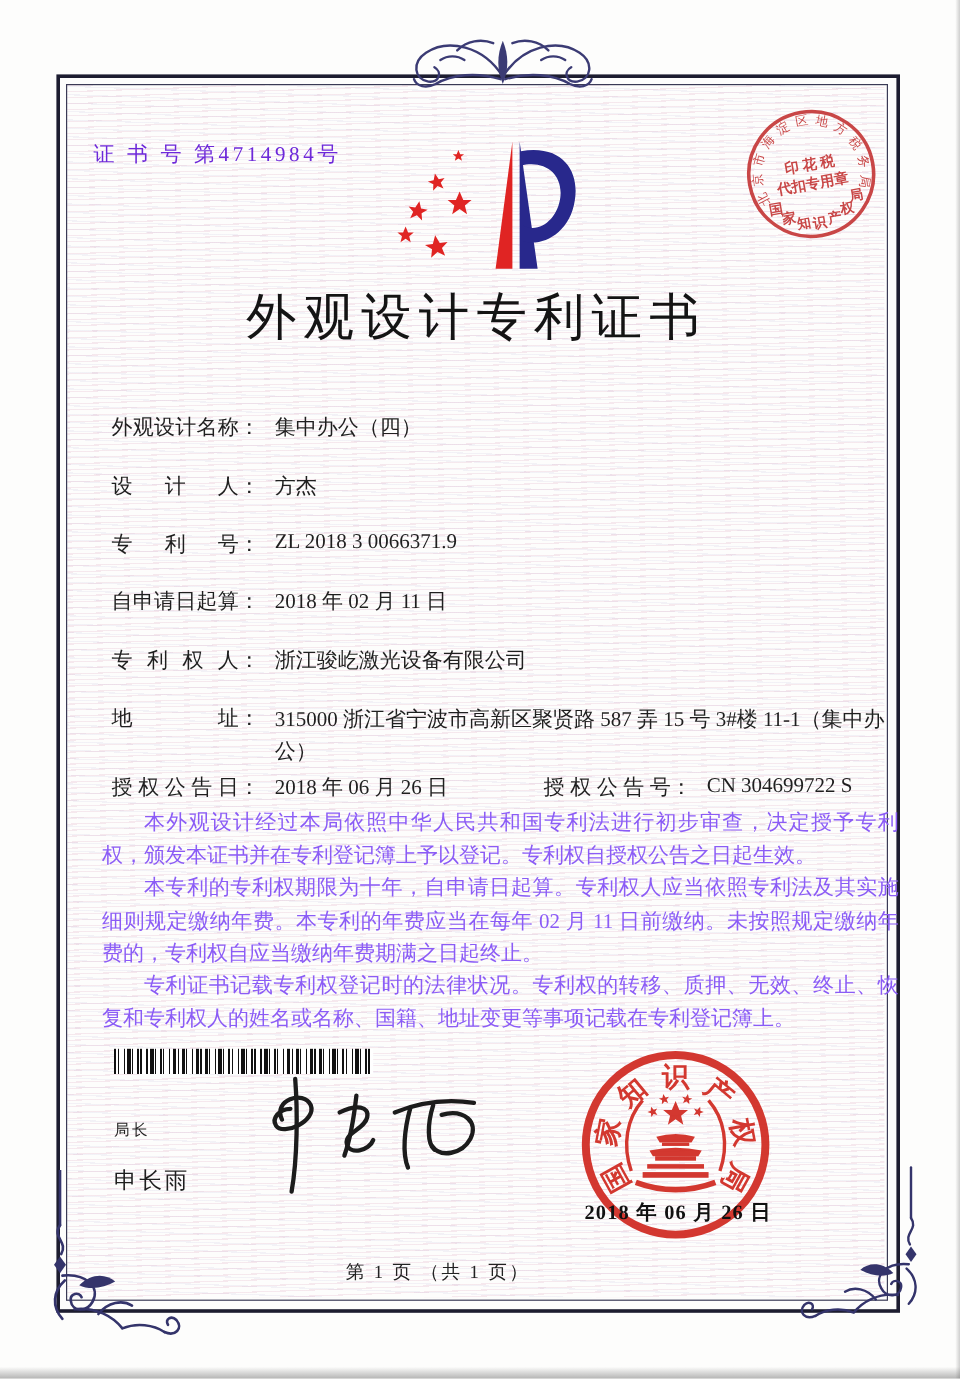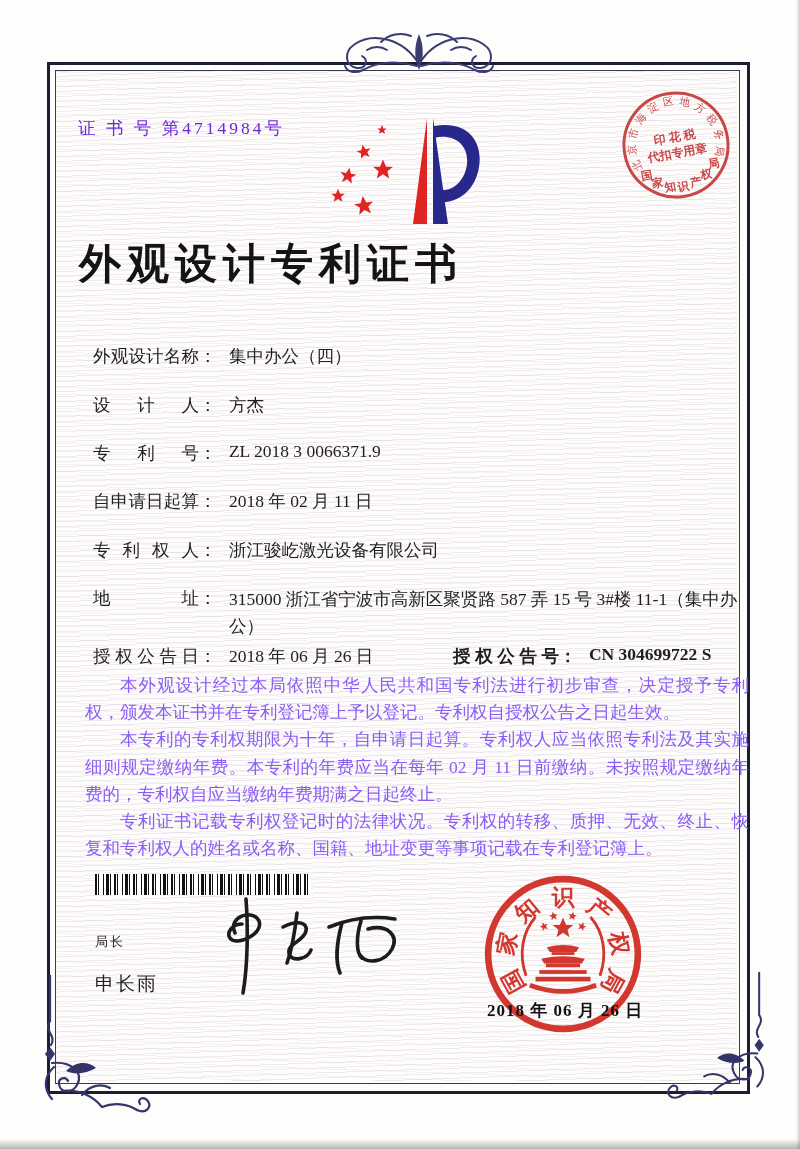--- a/index.html
+++ b/index.html
@@ -20,30 +20,30 @@
   }
   .scan-bottom{position:absolute;left:0;bottom:0;width:800px;height:10px;
     background:linear-gradient(180deg, rgba(0,0,0,0) 0%, rgba(90,90,90,0.45) 100%);}
   .scan-right{position:absolute;right:0;top:0;width:4px;height:1149px;
     background:linear-gradient(270deg, rgba(120,120,120,0.35), rgba(0,0,0,0));}
 
   .cert-no{position:absolute;left:78px;top:116px;font-size:17.5px;letter-spacing:3px;color:#6d28d9;}
 
   .logo{position:absolute;left:330px;top:110px;}
 
-  .doc-title{position:absolute;left:47px;top:236px;width:700px;text-align:left;
-    font-size:42px;font-weight:bold;letter-spacing:6px;color:#141414;padding-left:32px;}
+  .doc-title{position:absolute;left:47px;top:236px;width:700px;text-align:center;
+    font-size:42px;font-weight:normal;letter-spacing:6px;color:#141414;}
 
   .fields{position:absolute;left:93px;top:0;width:660px;font-size:17.5px;}
   .field-row{position:absolute;left:0;white-space:nowrap;}
   .flabel{display:inline-block;width:106px;text-align:justify;text-align-last:justify;vertical-align:top;}
   .fcolon{display:inline-block;vertical-align:top;}
   .fvalue{display:inline-block;margin-left:8px;vertical-align:top;}
   .fvalue.wrap{white-space:normal;width:530px;line-height:27px;}
-  .grant-group{position:absolute;left:360px;top:0;white-space:nowrap;font-weight:bold;}
+  .grant-group{position:absolute;left:360px;top:0;white-space:nowrap;}
 
   .body-text{position:absolute;left:85px;top:672px;width:664px;font-size:17.5px;
     line-height:27.2px;text-align:justify;color:#8b5cf6;}
   .body-text p{margin:0;text-indent:2em;}
 
   .barcode{position:absolute;left:95px;top:874px;width:216px;height:21px;
     background:repeating-linear-gradient(90deg,
       #111 0 2px, #fff 2px 3px, #111 3px 4px, #fff 4px 8px,
       #111 8px 9px, #fff 9px 11px, #111 11px 14px, #fff 14px 15px,
       #111 15px 16px, #fff 16px 19px);}
@@ -247,16 +247,17 @@
         <text x="47.021286236252195" y="99.94437368439645" font-size="11.5" text-anchor="middle" dominant-baseline="central" fill="#c22f2f" font-weight="bold">知</text>
         <text x="60.00000000000001" y="102" font-size="11.5" text-anchor="middle" dominant-baseline="central" fill="#c22f2f" font-weight="bold">识</text>
         <text x="72.97871376374779" y="99.94437368439645" font-size="11.5" text-anchor="middle" dominant-baseline="central" fill="#c22f2f" font-weight="bold">产</text>
         <text x="84.68698059628387" y="93.97871376374779" font-size="11.5" text-anchor="middle" dominant-baseline="central" fill="#c22f2f" font-weight="bold">权</text>
         <text x="93.97871376374779" y="84.68698059628386" font-size="11.5" text-anchor="middle" dominant-baseline="central" fill="#c22f2f" font-weight="bold">局</text>
       </g>
     <text x="60" y="56" text-anchor="middle" font-size="12" font-weight="bold" fill="#c22f2f">印 花 税</text>
     <text x="60" y="72" text-anchor="middle" font-size="12" font-weight="bold" fill="#c22f2f">代扣专用章</text>
   </svg>
 
+  <div class="page-footer">第 1 页 （共 1 页）</div>
 
   <div class="scan-right"></div>
   <div class="scan-bottom"></div>
 </div>
 
 </body></html>

